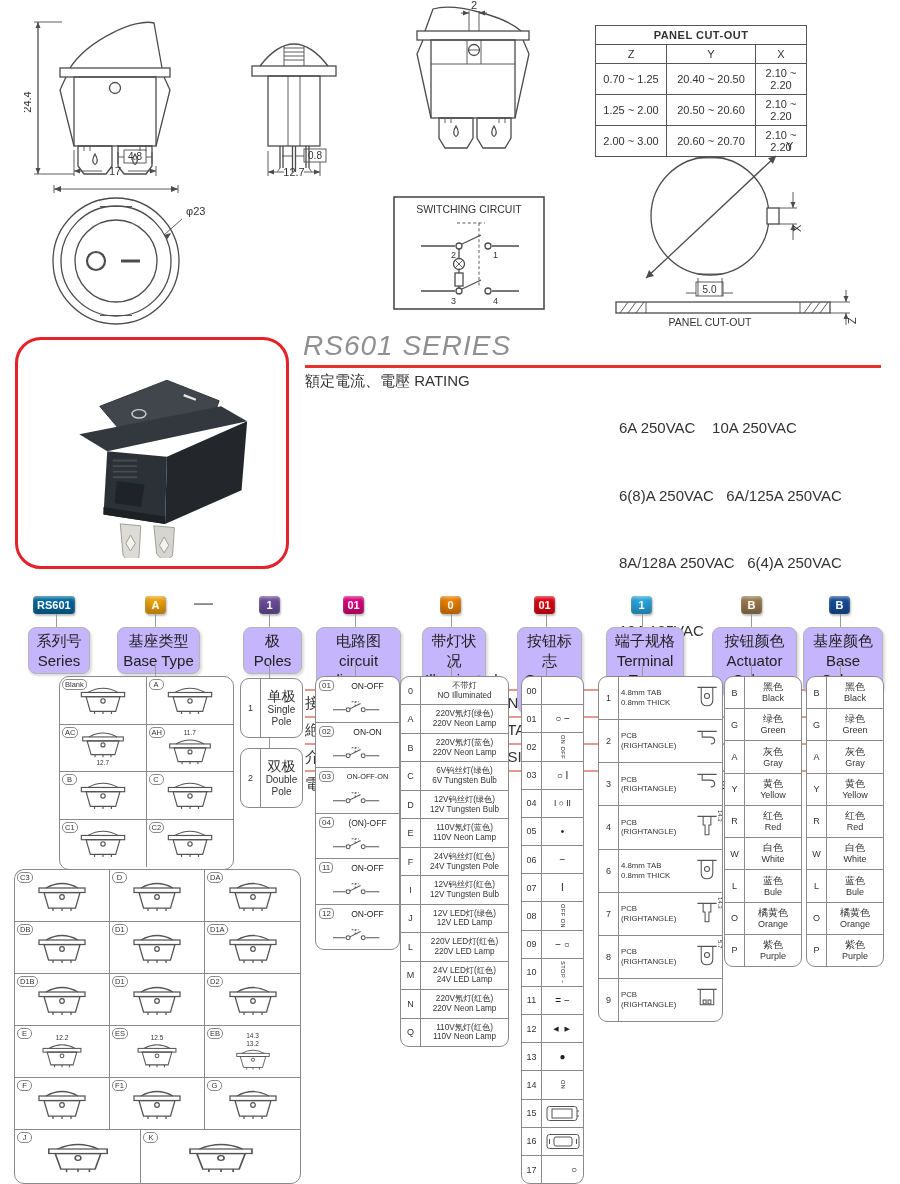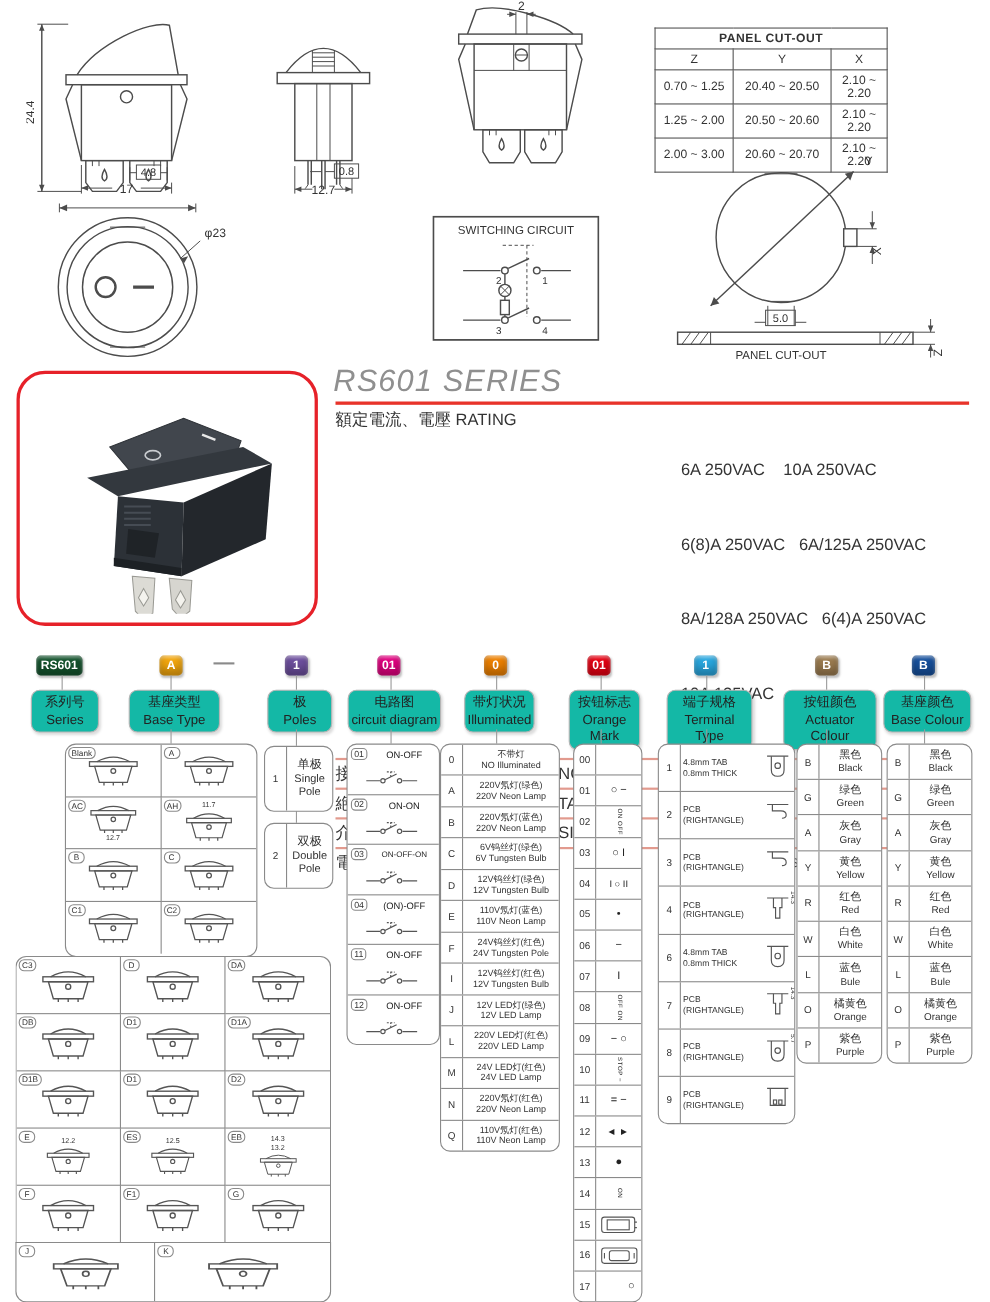--- a/index.html
+++ b/index.html
@@ -23,31 +23,31 @@
 #redline{position:absolute;left:305px;top:365px;width:576px;height:3px}
 #specs{position:absolute;left:305px;top:368px;width:577px;font-size:15px;color:#333}
 .srow{display:flex;border-bottom:2px solid #e29a8e;align-items:center;min-height:23px;padding:1px 0}
 .srow.first{align-items:flex-start;padding-top:4px;padding-bottom:2px}
 .srow.last{border-bottom:none}
 .slabel{flex:0 0 314px}
 .svalue{white-space:pre;line-height:1.5}
 
 .cbox{position:absolute;top:596px;height:18px;min-width:13px;border-radius:4px;color:#fff;font-weight:bold;font-size:11px;display:flex;align-items:center;justify-content:center;padding:0 4px;box-shadow:inset 0 -6px 8px rgba(0,0,0,.28),inset 0 2px 3px rgba(255,255,255,.45),1px 1.5px 2px rgba(0,0,0,.25)}
 #odash{position:absolute;left:194px;top:592px;font-size:19px;color:#8a8a8a;font-weight:bold}
-.olabel{position:absolute;top:627px;border:1.5px solid #b5b5b5;border-radius:8px;background:#14b8a6;box-shadow:1.5px 2px 2.5px rgba(0,0,0,.14);font-size:12px;line-height:1.3;text-align:center;padding:3px 2px;color:#222}
+.olabel{position:absolute;top:627px;border:1.5px solid #b5b5b5;border-radius:8px;background:#c4b5fd;box-shadow:1.5px 2px 2.5px rgba(0,0,0,.14);font-size:15px;line-height:1.3;text-align:center;padding:3px 2px;color:#222}
 .vline{position:absolute;width:1px;background:#9a9a9a}
 
 .otbl{position:absolute;border:1px solid #8a8a8a;border-radius:9px;overflow:hidden;background:#fff;display:flex;flex-direction:column}
 .orow{flex:1;display:flex;border-top:1px solid #8a8a8a;align-items:stretch;position:relative}
 .orow:first-child{border-top:none}
 .ocode{flex:0 0 19px;border-right:1px solid #8a8a8a;display:flex;align-items:center;justify-content:center;font-size:9px;color:#333}
 .otext{flex:1;display:flex;flex-direction:column;align-items:center;justify-content:center;line-height:1.2;text-align:center;color:#333}
 
 .ptext{font-size:10px}
-.ptext .cn{font-size:11px}
+.ptext .cn{font-size:14px}
 
 .crow{flex:1;position:relative;border-top:1px solid #8a8a8a}
 .crow:first-child{border-top:none}
 .cbadge{position:absolute;top:3px;left:3px;border:1px solid #8a8a8a;border-radius:4px;font-size:8px;padding:0 2px;background:#fff;color:#333}
 .clabel{position:absolute;top:4px;left:22px;right:2px;font-size:8.5px;color:#222;text-align:center}
 .clabel.sm{font-size:7.3px}
 .csym{position:absolute;left:14px;top:23px;width:54px;height:16px;stroke:#555;fill:none;stroke-width:1.2}
 
 .iltext{font-size:8.2px}
 
@@ -315,21 +315,21 @@
   <div class="srow">
         <div class="slabel">介電强度 DIELECTRIC INTENSITY</div>
         <div class="svalue">≥ 1800VAC/3S</div>
       </div>
   <div class="srow last">
         <div class="slabel">電器壽命 ELECTRICAL LIFE</div>
         <div class="svalue">≥ 10,000 Cycles</div>
       </div>
 </div>
 
-<div class="cbox" style="left: 33px; background: #14532d;">RS601</div>
+<div class="cbox" style="left: 33px; background: #0369a1;">RS601</div>
 <div class="cbox" style="left: 145px; background: rgb(242, 166, 13);">A</div>
 <div id="odash">—</div>
 <div class="cbox" style="left: 259px; background: rgb(109, 79, 158);">1</div>
 <div class="cbox" style="left: 343px; background: rgb(225, 0, 127);">01</div>
 <div class="cbox" style="left: 440px; background: rgb(238, 129, 0);">0</div>
 <div class="cbox" style="left: 534px; background: rgb(230, 0, 18);">01</div>
 <div class="cbox" style="left: 631px; background: rgb(42, 168, 224);">1</div>
 <div class="cbox" style="left: 741px; background: rgb(156, 124, 80);">B</div>
 <div class="cbox" style="left: 829px; background: rgb(22, 80, 157);">B</div>
 

